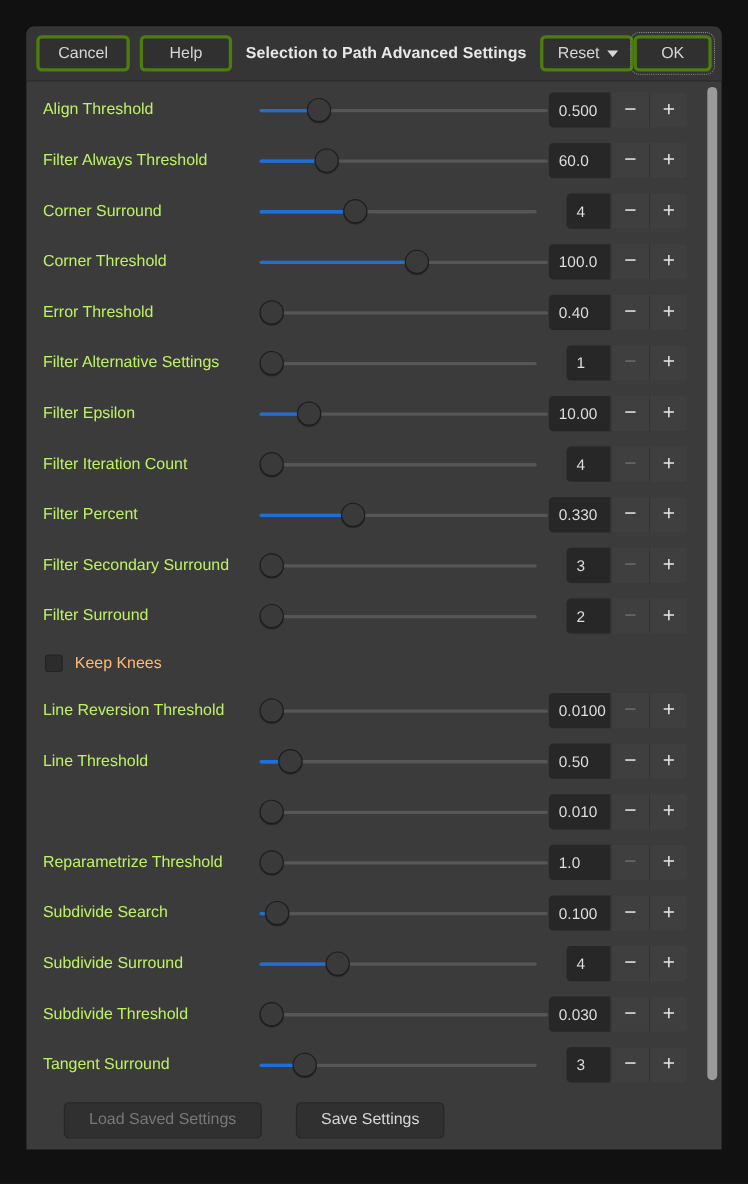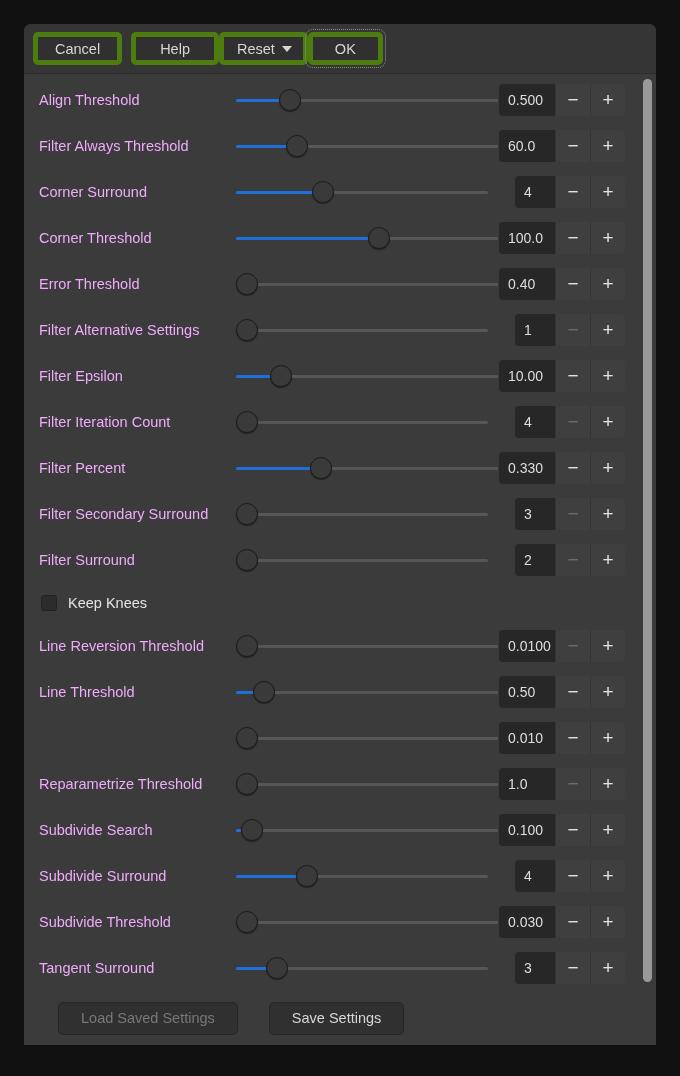--- a/index.html
+++ b/index.html
@@ -29,21 +29,21 @@
     height: 50px;
     background: #353535;
     border-bottom: 1px solid #2b2b2b;
     display: flex;
     align-items: center;
     padding: 0 9px;
   }
 
   .hbtn {
     background: #303030;
-    border: 5px solid #4d7c0f;
+    border: 3px solid #4d7c0f;
     border-radius: 5px;
     color: #d6d6d6;
     font-size: 14.5px;
     height: 33px;
     padding: 0 17px;
     display: flex;
     align-items: center;
     justify-content: center;
     white-space: nowrap;
     cursor: pointer;
@@ -88,21 +88,21 @@
   .row {
     position: relative;
     height: 46px;
     display: flex;
     align-items: center;
   }
 
   .rlabel {
     position: absolute;
     left: 15px;
-    color: #f0abfc;
+    color: #bef264;
     font-size: 14.5px;
     white-space: nowrap;
     text-align: right;
   }
 
   
   .slider {
     position: absolute;
     top: 50%;
     transform: translateY(-50%);
@@ -192,21 +192,21 @@
     gap: 11px;
   }
   .chkbox {
     width: 16px; height: 16px;
     background: #2c2c2c;
     border: 1px solid #222;
     border-radius: 3px;
     cursor: pointer;
   }
   .chklabel {
-    color: #e5e5e5;
+    color: #fdba74;
     font-size: 14.5px;
   }
 
   
   #scrollbar {
     position: absolute;
     top: 5px;
     right: 3px;
     width: 11px;
     height: 905px;
@@ -255,20 +255,21 @@
 
 <div id="dialog">
 
   <div id="header">
     <div class="hbtn" id="cancel-btn">
       <span>Cancel</span>
     </div>
     <div class="hbtn" id="help-btn">
       <span>Help</span>
     </div>
+    <div id="dialog-title">Selection to Path Advanced Settings</div>
     <div class="hbtn" id="reset-btn">
       <span>Reset</span>
       <span class="chev"></span>
     </div>
     <div class="hbtn ok">
       <span>OK</span>
     </div>
   </div>
 
   <div id="scrollarea">

